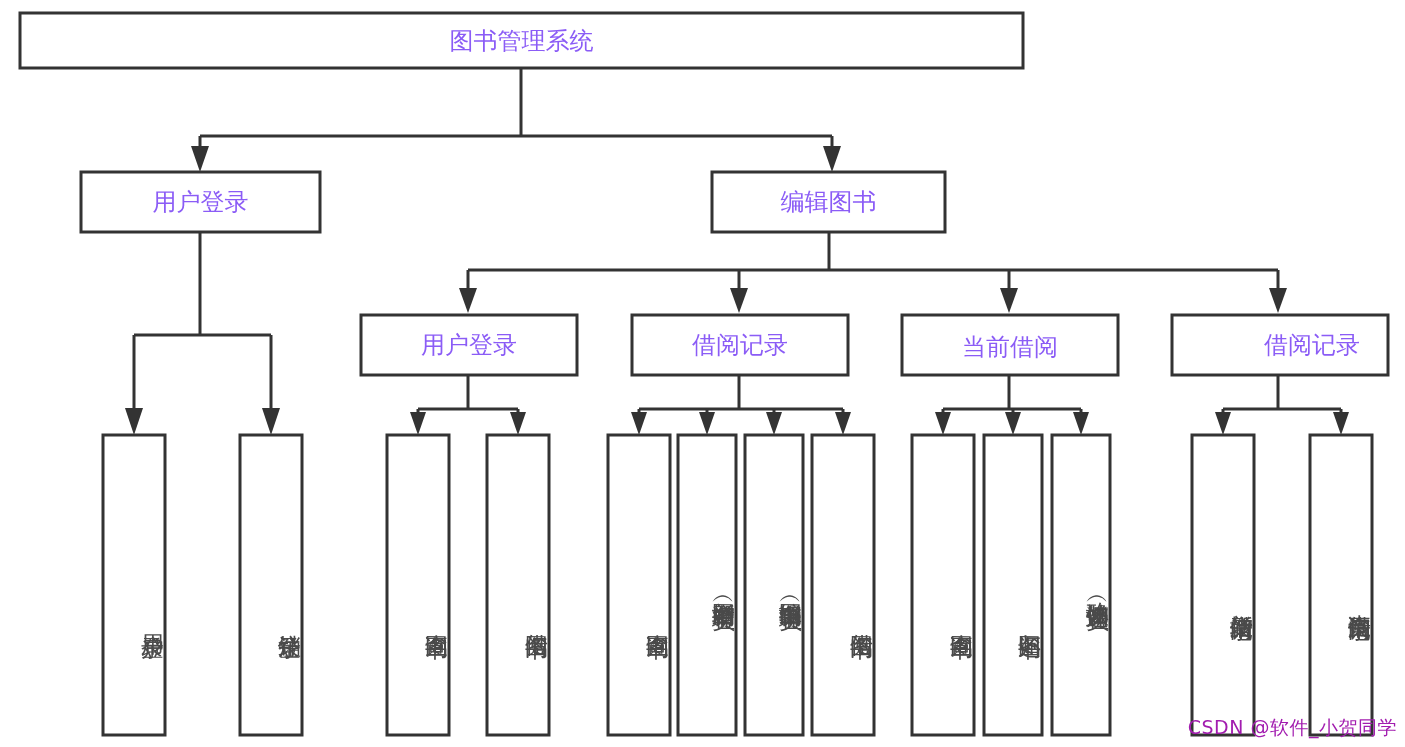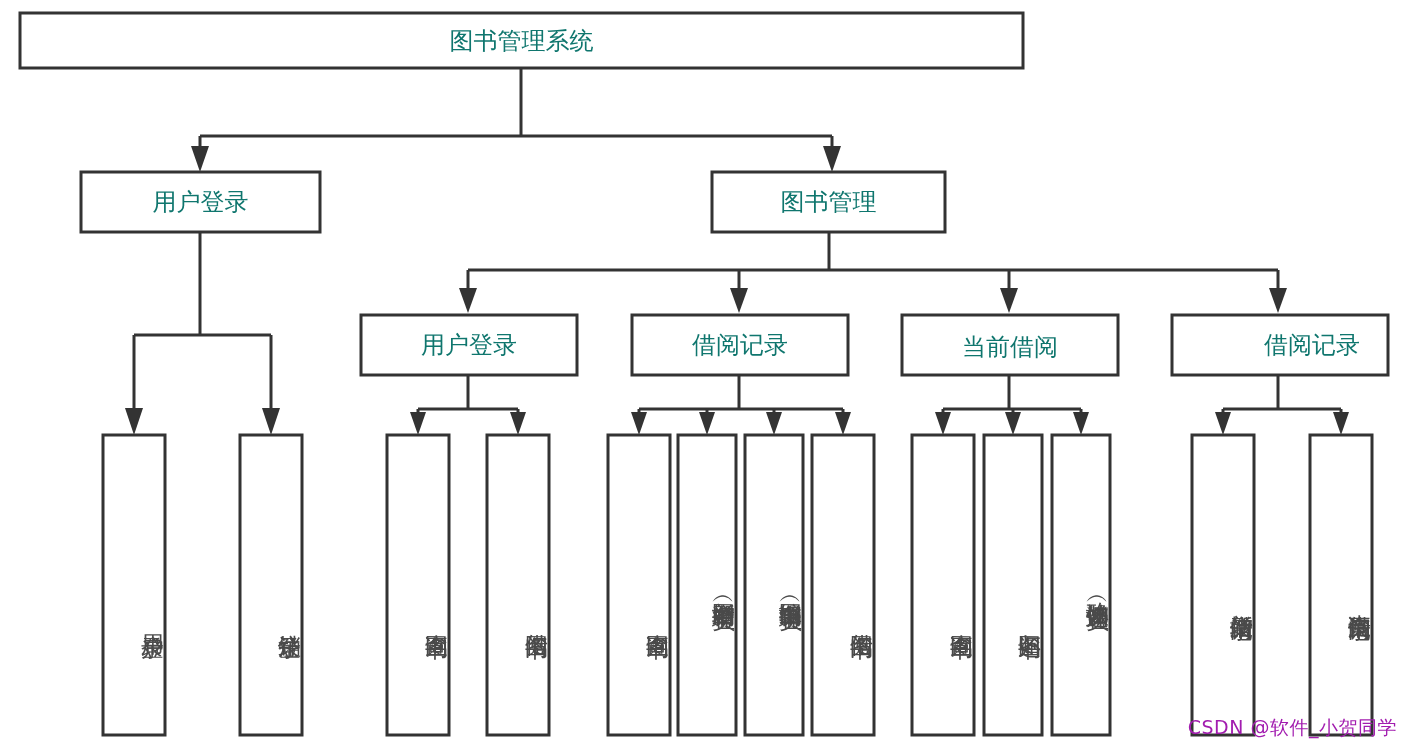--- a/index.html
+++ b/index.html
@@ -53,21 +53,21 @@
     letter-spacing: 1px;
     display: flex;
     align-items: flex-start;
     justify-content: center;
     text-align: center;
     white-space: nowrap;
     pointer-events: none;
   }
   .hlabel {
     position: absolute;
-    color: #0f766e;
+    color: #8b5cf6;
     font-family: "DejaVu Sans", "Liberation Sans", sans-serif;
     font-size: 24px;
     display: flex;
     align-items: center;
     justify-content: center;
     white-space: nowrap;
     pointer-events: none;
   }
   #watermark {
     position: absolute;
@@ -182,21 +182,21 @@
     <rect class="node-box" x="984" y="435" width="58" height="300"></rect>
     <rect class="node-box" x="1052" y="435" width="58" height="300"></rect>
     <rect class="node-box" x="1192" y="435" width="62" height="300"></rect>
     <rect class="node-box" x="1310" y="435" width="62" height="300"></rect>
 
   </svg>
 
   <div class="hlabel" style="left:20px; top:13px; width:1003px; height:55px;">图书管理系统</div>
 
   <div class="hlabel" style="left:81px; top:172px; width:239px; height:60px;">用户登录</div>
-  <div class="hlabel" style="left:712px; top:172px; width:233px; height:60px;">图书管理</div>
+  <div class="hlabel" style="left:712px; top:172px; width:233px; height:60px;">编辑图书</div>
 
   <div class="hlabel" style="left:361px; top:315px; width:216px; height:60px;">用户登录</div>
   <div class="hlabel" style="left:632px; top:315px; width:216px; height:60px;">借阅记录</div>
   <div class="hlabel" style="left:902px; top:315px; width:216px; height:64px;">当前借阅</div>
   <div class="hlabel" style="left:1172px; top:315px; width:216px; height:60px;padding-left:32px;">借阅记录</div>
 
   <div class="vlabel" style="left:103px; top:505px; width:62px; height:225px;">用户登录</div>
   <div class="vlabel" style="left:240px; top:505px; width:62px; height:225px;">注销登录</div>
   <div class="vlabel" style="left:387px; top:505px; width:62px; height:225px;">查询图书</div>
   <div class="vlabel" style="left:487px; top:505px; width:62px; height:225px;">借阅图书</div>

